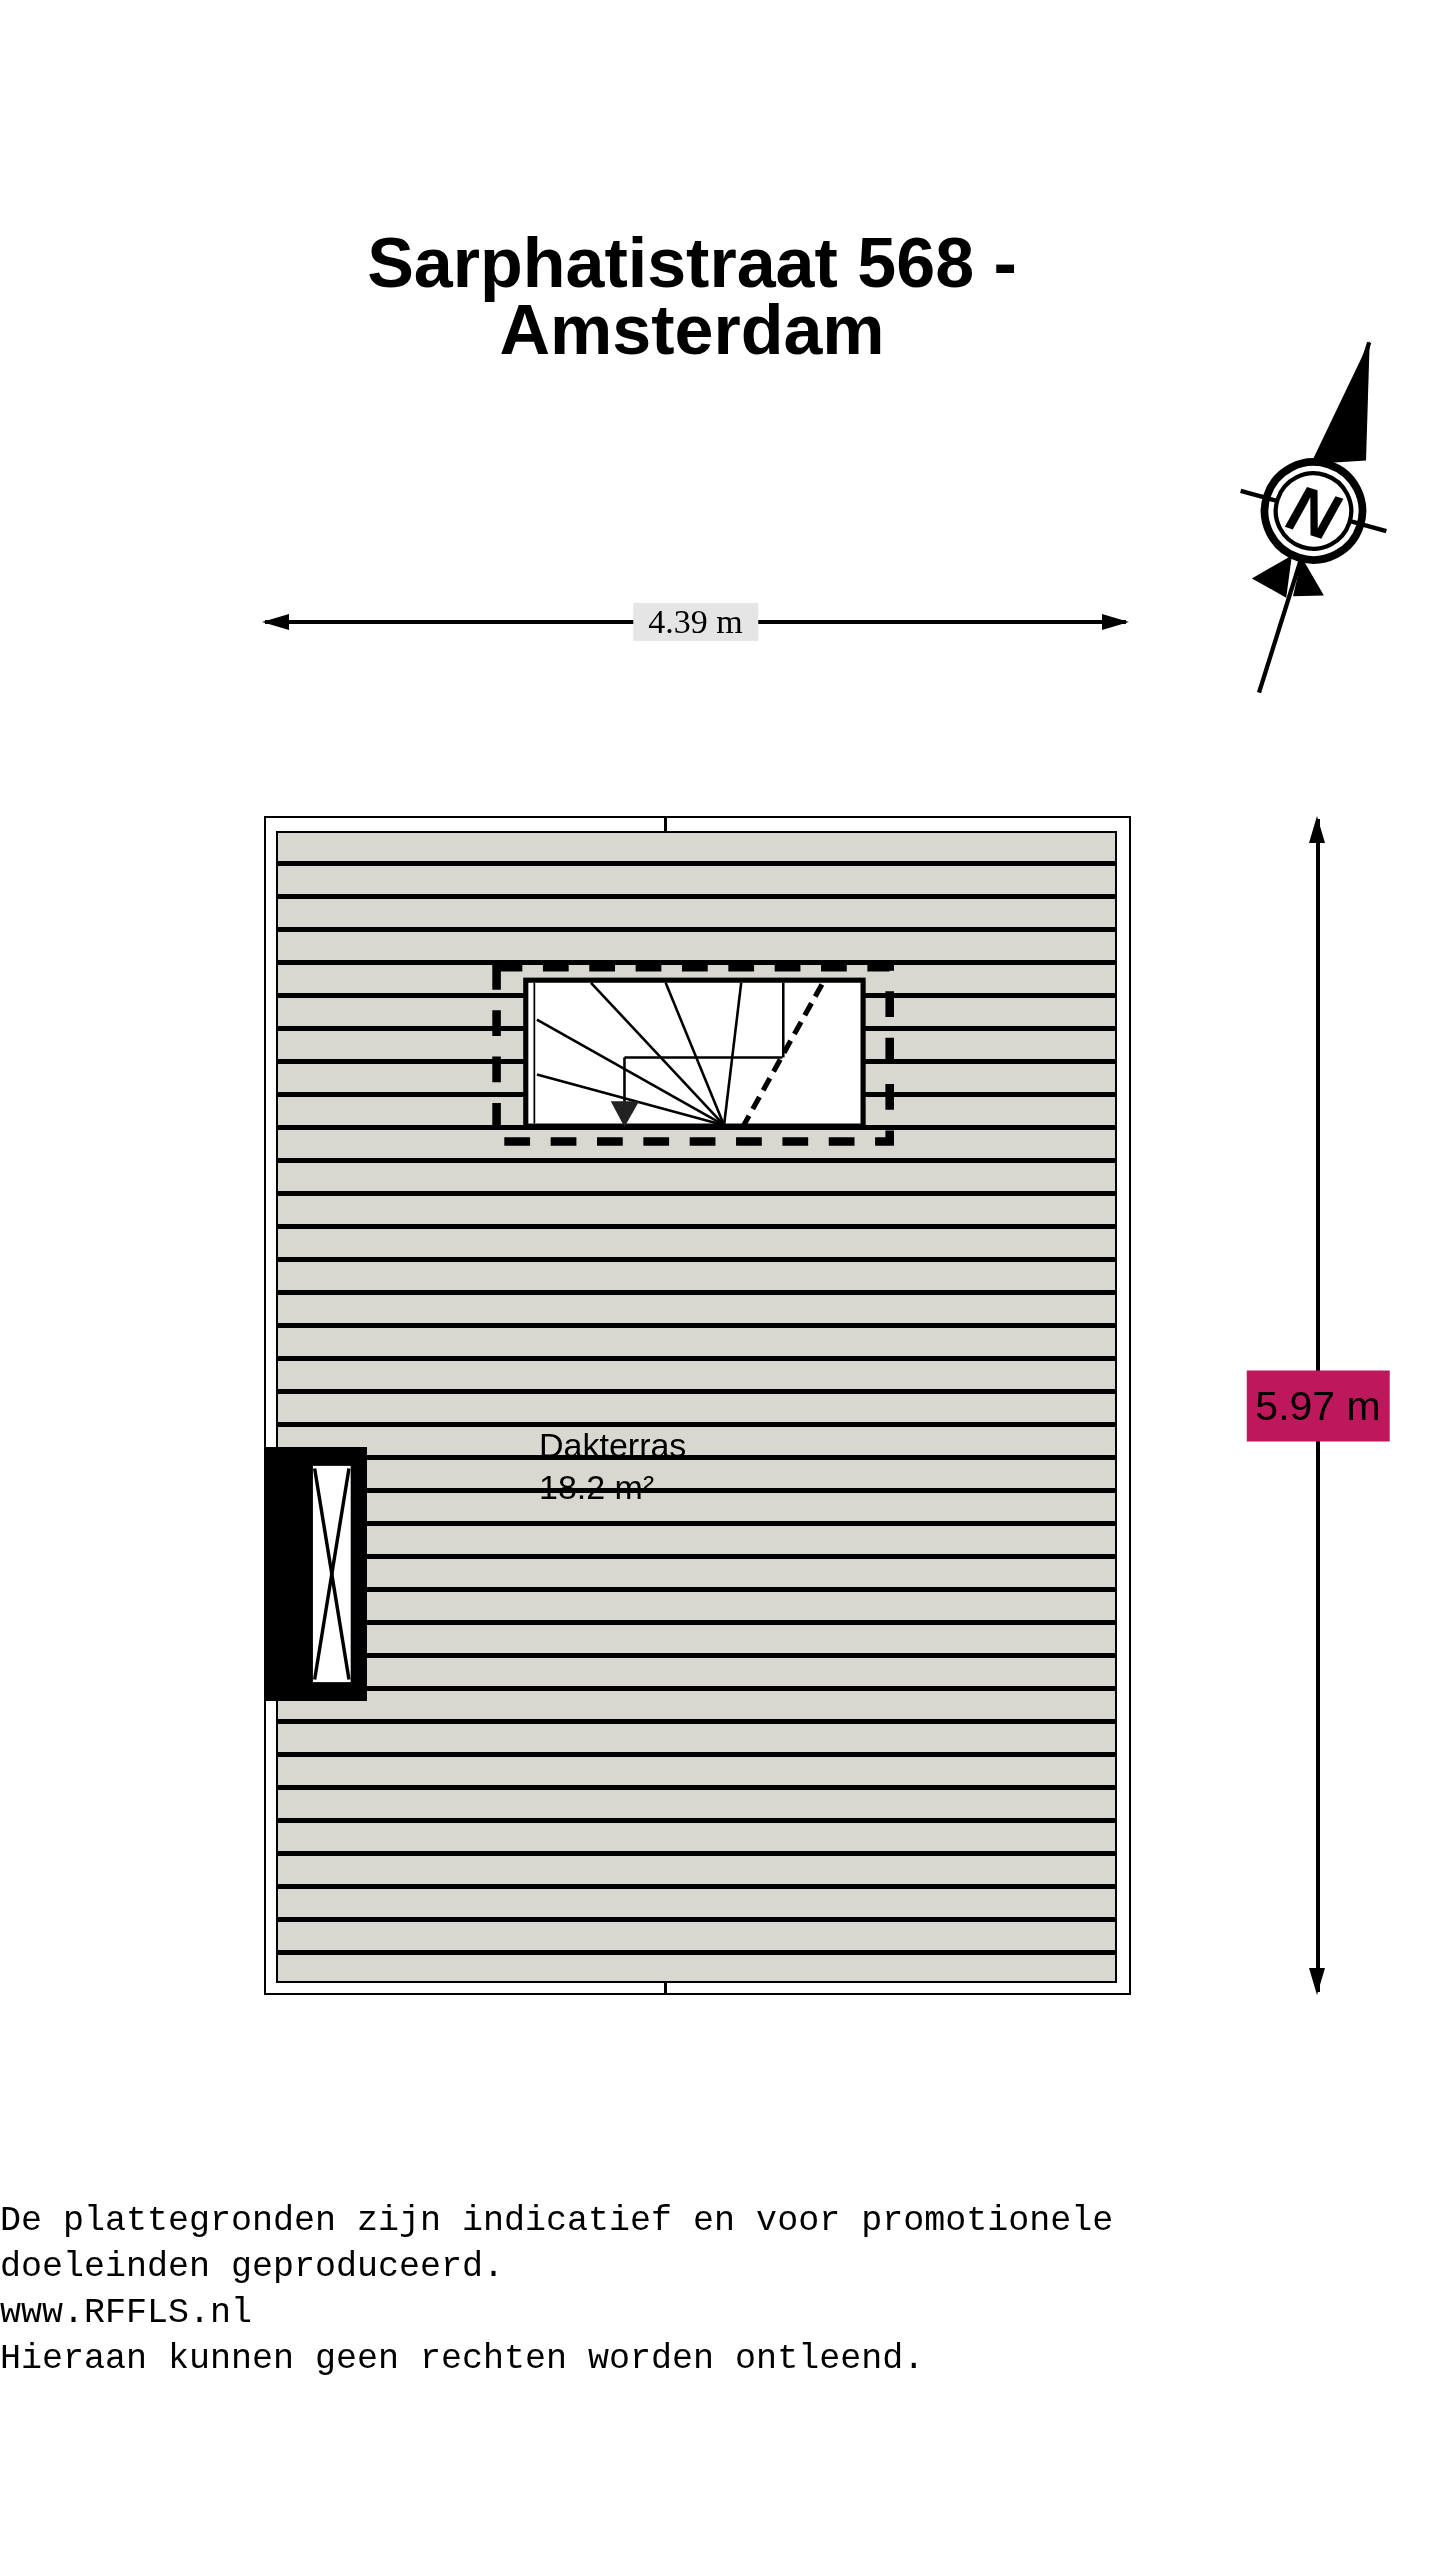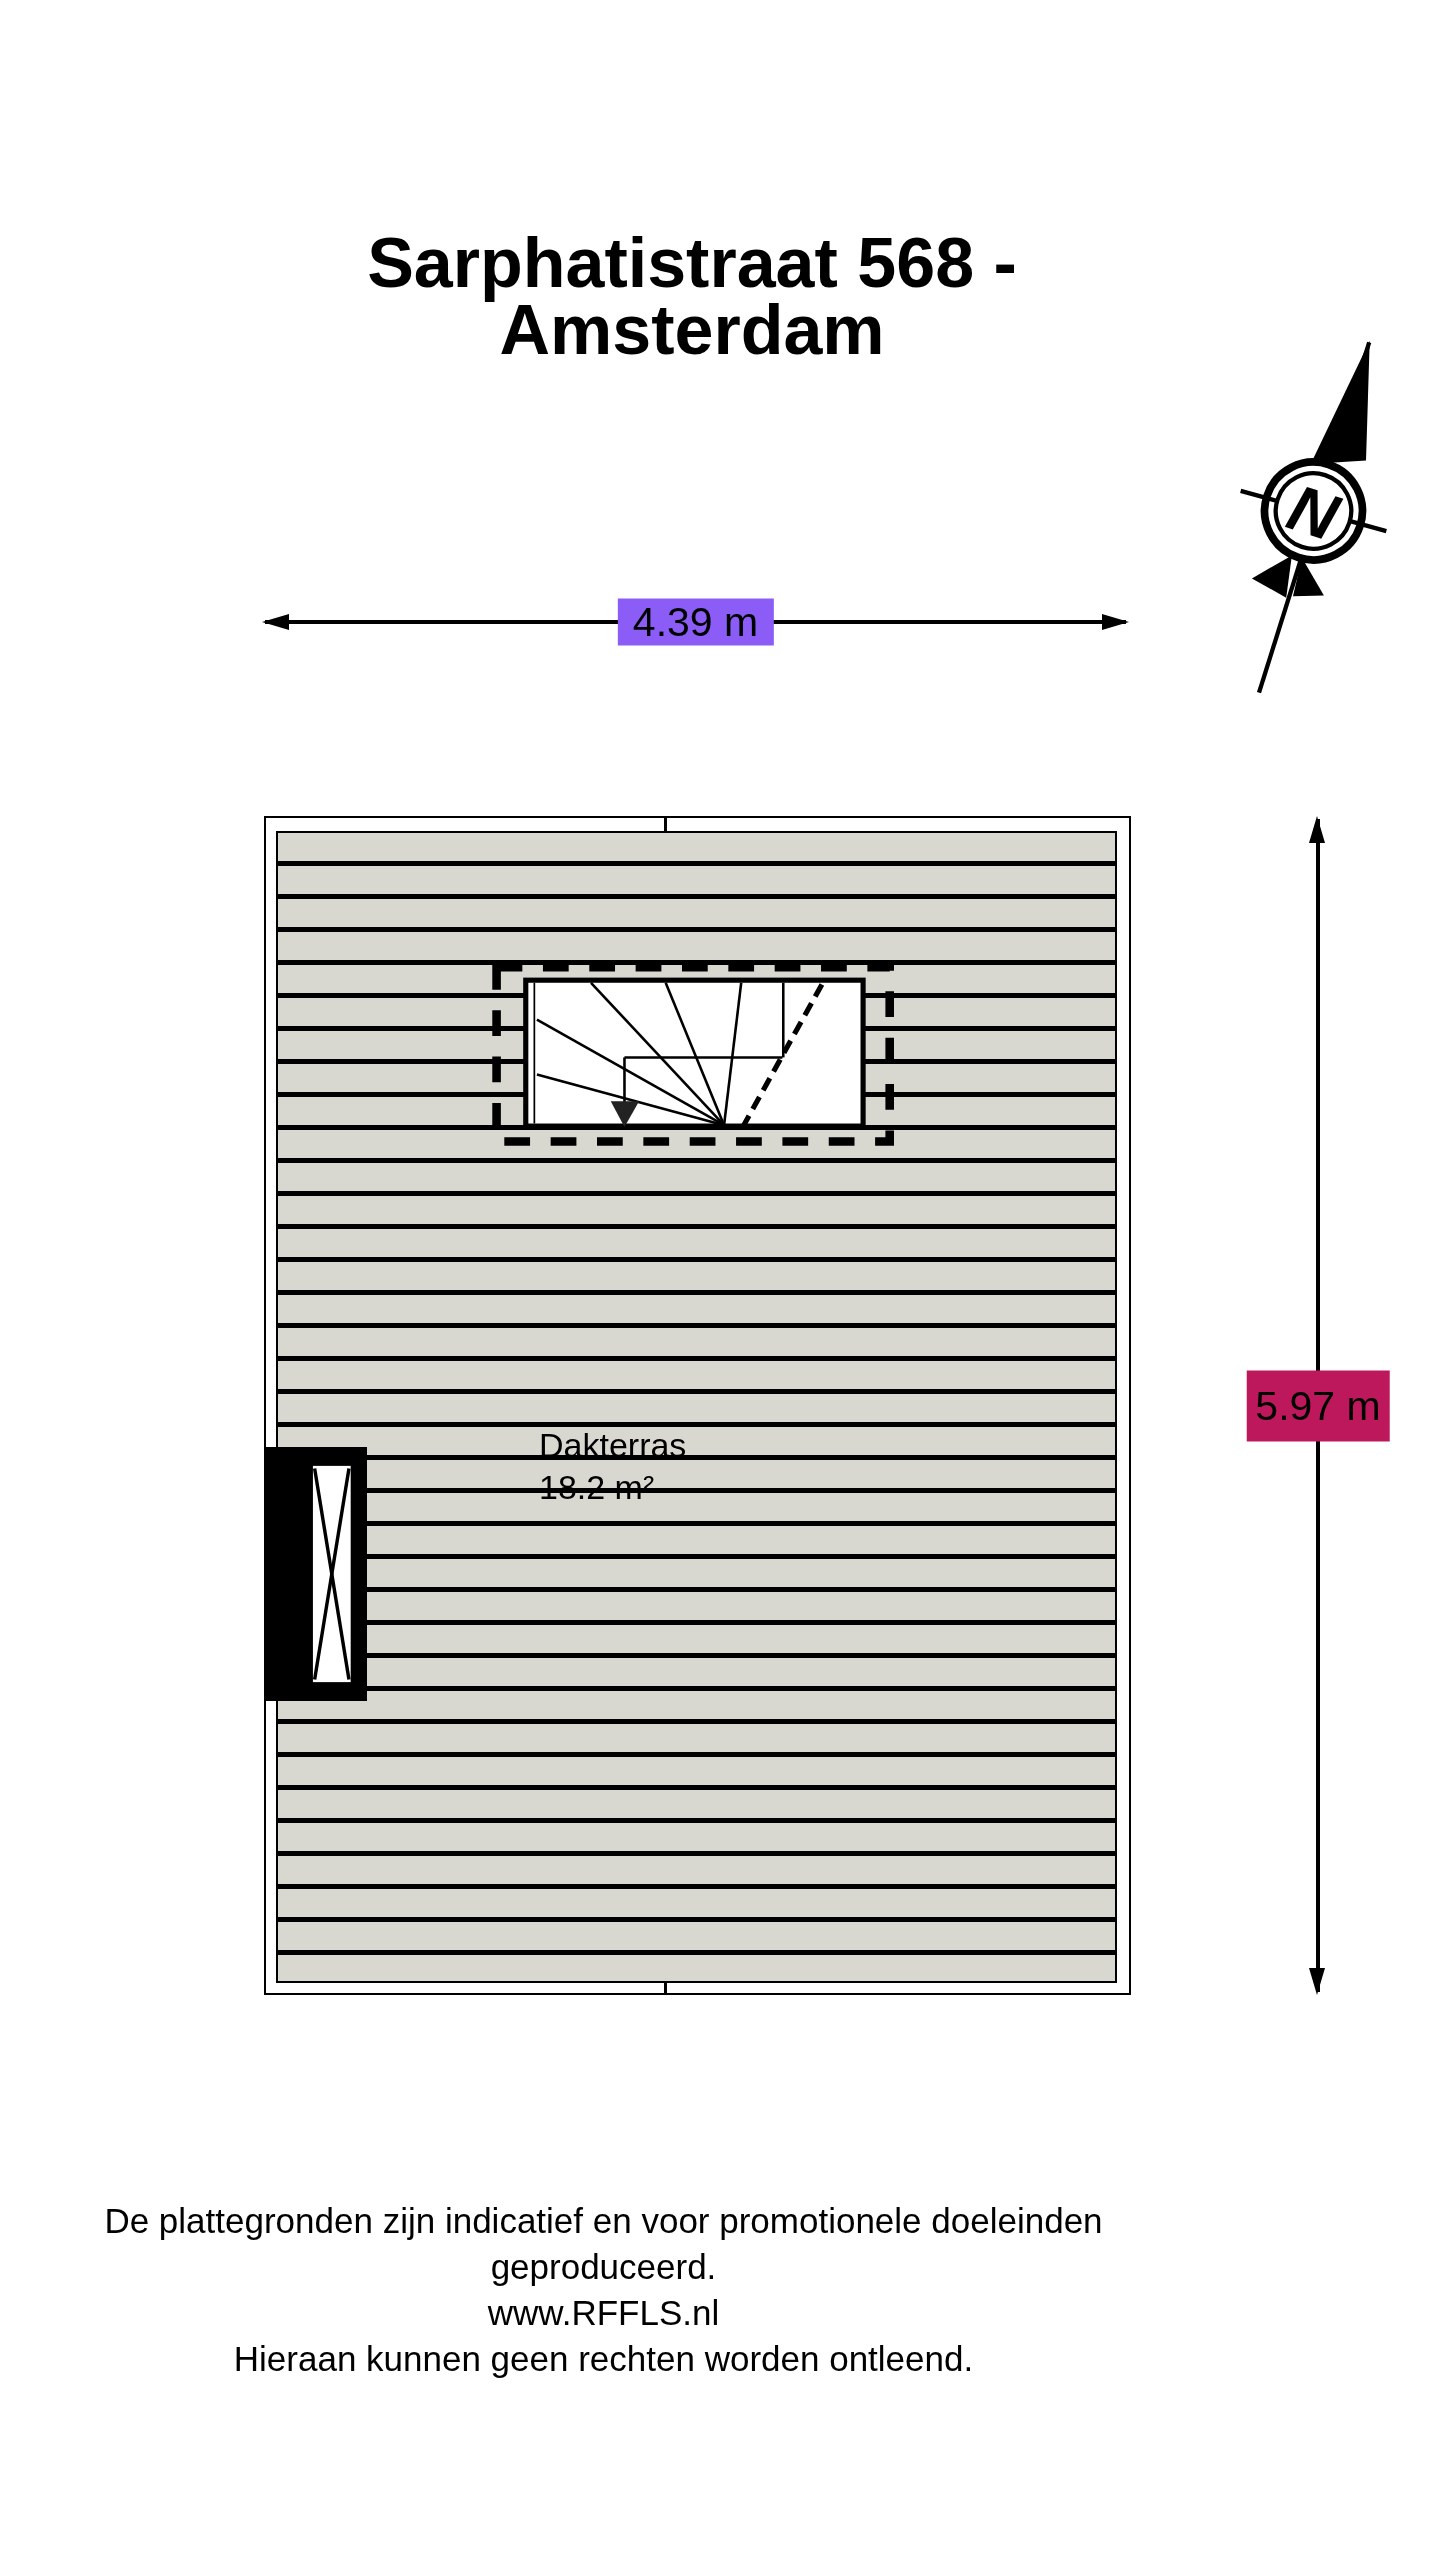--- a/index.html
+++ b/index.html
@@ -13,31 +13,31 @@
   }
   
   .title{
     position:absolute;left:254px;top:230px;width:876px;
     text-align:center;font-weight:bold;font-size:70px;line-height:67px;
     letter-spacing:0px;
   }
   
   .footer{
     position:absolute;left:0;top:2198px;width:1207px;
-    text-align:center;font-size:35px;line-height:46px;
+    font-size:35px;line-height:46px;font-family:Liberation Mono, monospace;
   }
   
   .dim-h{position:absolute;left:262px;top:611px;width:867px;height:22px;}
   .dim-h .line{position:absolute;left:3.4px;right:3.4px;top:9.4px;height:3.4px;background:#000;}
   .ah{width:0;height:0;position:absolute;}
   .ah-left{left:0;top:2.6px;border-top:8.6px solid transparent;border-bottom:8.6px solid transparent;border-right:27.5px solid #000;}
   .ah-right{right:0;top:2.6px;border-top:8.6px solid transparent;border-bottom:8.6px solid transparent;border-left:27.5px solid #000;}
   .dim-h .dim-label{
     position:absolute;left:50%;top:50%;transform:translate(-50%,-50%);
-    background:#8b5cf6;padding:0 15.5px;font-size:41px;white-space:nowrap;
+    background:#e5e5e5;padding:0 15.5px;font-size:34px;white-space:nowrap;font-family:Liberation Serif, serif;
   }
   
   .dim-v{position:absolute;left:1306px;top:816px;width:24px;height:1179px;}
   .dim-v .line{position:absolute;left:10.3px;width:3.4px;top:3.4px;bottom:3.4px;background:#000;}
   .ah-up{left:3.4px;top:0;border-left:8.6px solid transparent;border-right:8.6px solid transparent;border-bottom:27.5px solid #000;}
   .ah-down{left:3.4px;bottom:0;border-left:8.6px solid transparent;border-right:8.6px solid transparent;border-top:27.5px solid #000;}
   .dim-v .dim-label{
     position:absolute;left:50%;top:50%;transform:translate(-50%,-50%);
     background:#be185d;padding:12px 8.6px;font-size:41px;white-space:nowrap;
   }

